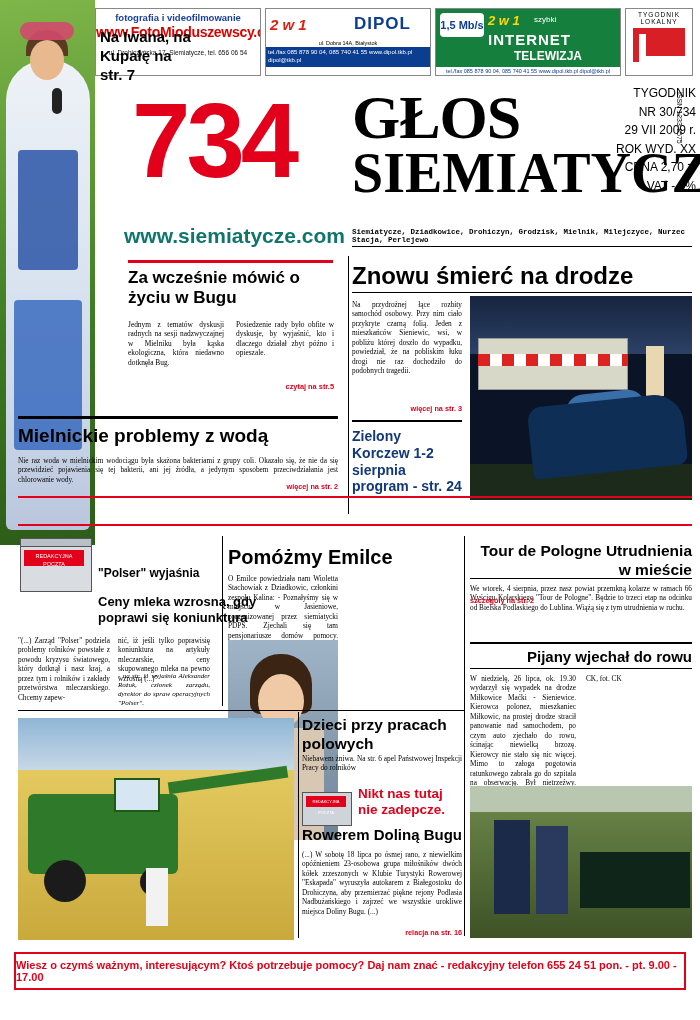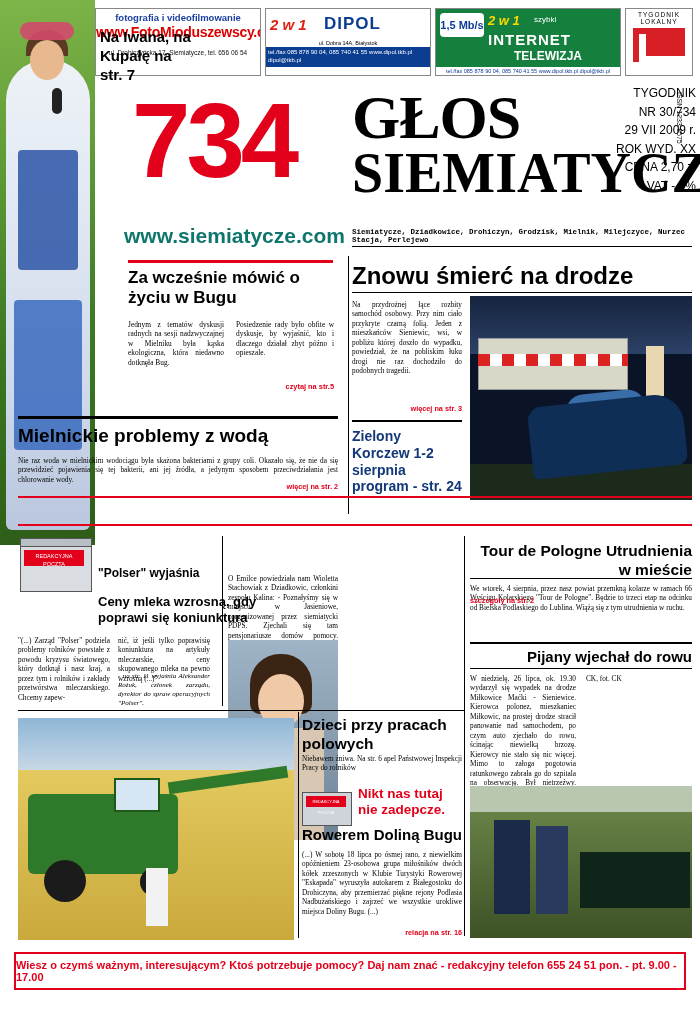--- a/index.html
+++ b/index.html
@@ -18,21 +18,21 @@
   .topstrip { position:absolute; left:95px; top:8px; width:598px; height:68px; display:flex; gap:4px; }
   .ad { border:1px solid #888; background:#fff; position:relative; overflow:hidden; }
   .ad-foto { width:166px; background:#fff; text-align:center; padding-top:3px; }
   .ad-foto .l1 { font-family:"Liberation Sans",sans-serif; font-size:9.5px; color:#1b3fa0; font-weight:bold; }
   .ad-foto .l2 { font-family:"Liberation Sans",sans-serif; font-size:14px; color:#d00; font-weight:bold; letter-spacing:-0.3px; margin-top:1px;}
   .ad-foto .l3 { font-family:"Liberation Sans",sans-serif; font-size:6.5px; color:#111; margin-top:9px; }
 
   .ad-dipol { width:166px; background:#fff; }
   .dipol-top { display:flex; height:30px; align-items:center; }
   .dipol-21 { width:58px; color:#d21; font-weight:bold; font-size:15px; font-style:italic; font-family:"Liberation Sans",sans-serif; padding-left:4px;}
-  .dipol-logo { font-family:"Liberation Sans",sans-serif; font-weight:bold; font-size:17px; color:#0b3d91; letter-spacing:1px; }
+  .dipol-logo { font-family:"Liberation Sans",sans-serif; font-weight:bold; font-size:17px; color:#0b3d91; letter-spacing:1px;margin-left:30px; }
   .dipol-bar { background:#0b3d91; color:#fff; font-family:"Liberation Sans",sans-serif; font-size:6px; padding:2px 2px; line-height:1.3; }
   .dipol-addr { font-family:"Liberation Sans",sans-serif; font-size:5.5px; text-align:center; padding:1px;}
 
   .ad-net { width:186px; background:#15803d; color:#fff; position:relative; }
   .net-mb { position:absolute; left:4px; top:4px; width:44px; height:24px; background:#fff; border-radius:4px; color:#0d3b96; font-family:"Liberation Sans",sans-serif; font-weight:bold; font-size:11px; text-align:center; line-height:24px;}
   .net-21 { position:absolute; left:52px; top:4px; color:#ffd800; font-family:"Liberation Sans",sans-serif; font-weight:bold; font-size:13px; font-style:italic;}
   .net-szybki { position:absolute; left:98px; top:6px; color:#fff; font-family:"Liberation Sans",sans-serif; font-size:8px;}
   .net-word { position:absolute; left:52px; top:22px; color:#fff; font-family:"Liberation Sans",sans-serif; font-weight:bold; font-size:15px; letter-spacing:1px;}
   .net-tv { position:absolute; left:78px; top:40px; color:#fff; font-family:"Liberation Sans",sans-serif; font-weight:bold; font-size:12px;}
   .net-foot { position:absolute; left:0; bottom:0; width:100%; background:#fff; color:#0d3b96; font-family:"Liberation Sans",sans-serif; font-size:5.5px; text-align:center; padding:1px 0;}
@@ -271,20 +271,21 @@
     <span>"Polser" wyjaśnia</span>
   </div>
   <div style="position:absolute; left:98px; top:594px; width:190px; font-family:'Liberation Sans',sans-serif; font-weight:bold; font-size:13px; line-height:1.2;">Ceny mleka wzrosną, gdy poprawi się koniunktura</div>
   <div style="position:absolute; left:18px; top:636px; width:92px;" class="body-txt">"(...) Zarząd "Polser" podziela problemy rolników powstałe z powodu kryzysu światowego, który dotknął i nasz kraj, a przez tym i rolników i zakłady przetwórstwa mleczarskiego. Chcemy zapew-</div>
   <div style="position:absolute; left:118px; top:636px; width:92px;" class="body-txt">nić, iż jeśli tylko poprawisię koniunktura na artykuły mleczarskie, ceny skupowanego mleka na pewno wzrosną (...)"</div>
   <div style="position:absolute; left:118px; top:672px; width:92px; font-style:italic; font-size:7px; line-height:1.3; text-align:justify;">- na str. 11 wyjaśnia Aleksander Rożuk, członek zarządu, dyrektor do spraw operacyjnych "Polser".</div>
 
   <div class="rule" style="left:222px; top:536px; width:0; height:170px; border-left:1px solid #000;"></div>
   <div class="rule" style="left:464px; top:536px; width:0; height:400px; border-left:1px solid #000;"></div>
 
+  <div class="pomozmy">Pomóżmy Emilce</div>
   <div style="position:absolute; left:228px; top:574px; width:110px;" class="body-txt">O Emilce powiedziała nam Wioletta Stachowiak z Dziadkowic, członkini zespołu Kalina: - Poznałyśmy się w miejscu w Jasieniowe, zorganizowanej przez siemiatycki PDPS. Zjechali się tam pensjonariusze domów pomocy. Trudno mi powiedzieć, dlaczego owszechtam na tę uwagę. Może dlatego, że Emilka jest młodą dziewczyną, ma lat 27 lat, a pensjonariusze domów społecznych mają przeważnie trochę więcej.</div>
   <div style="position:absolute; left:228px; top:696px; width:110px; text-align:right;" class="caption-red">czytaj na str. 8</div>
   <div class="girl-photo">
     <div class="gp-sky"></div>
     <div class="gp-hair"></div>
     <div class="gp-face"></div>
     <div class="gp-body"></div>
   </div>
 
   <div class="tour">Tour de Pologne Utrudnienia w mieście</div>

